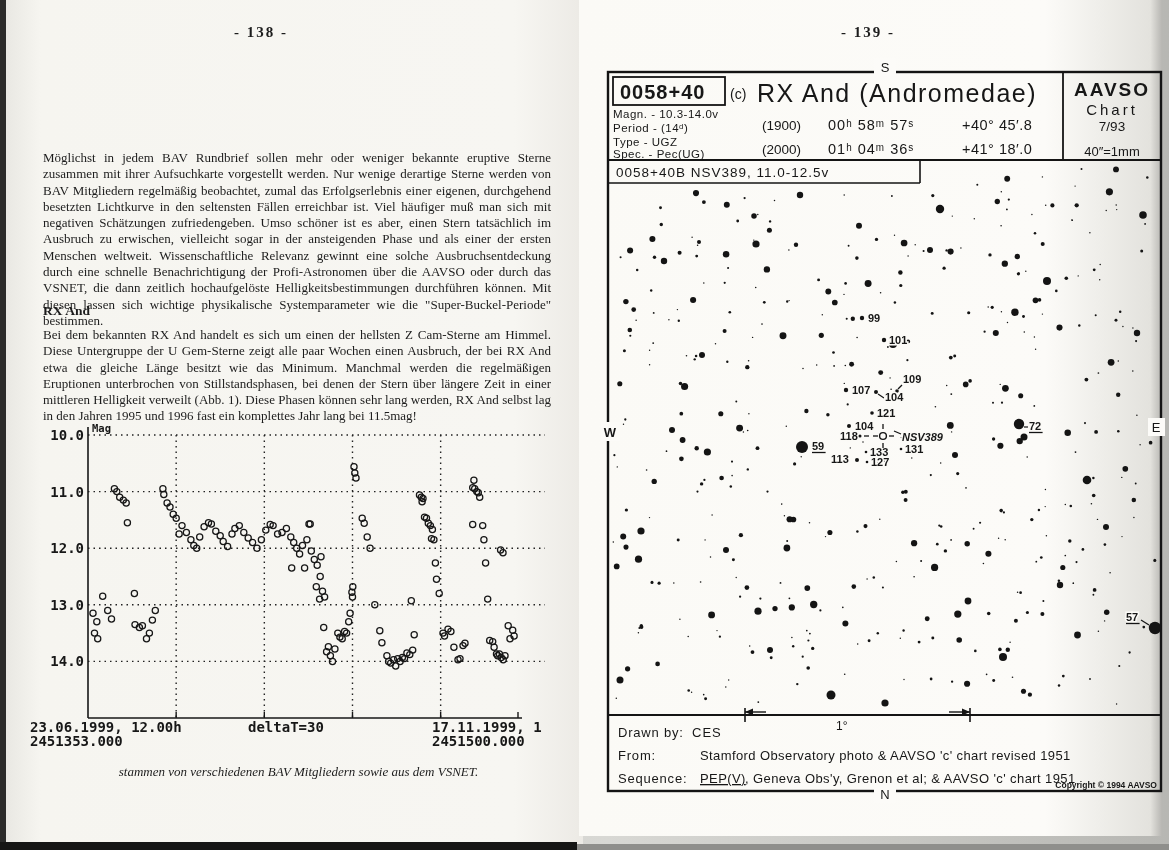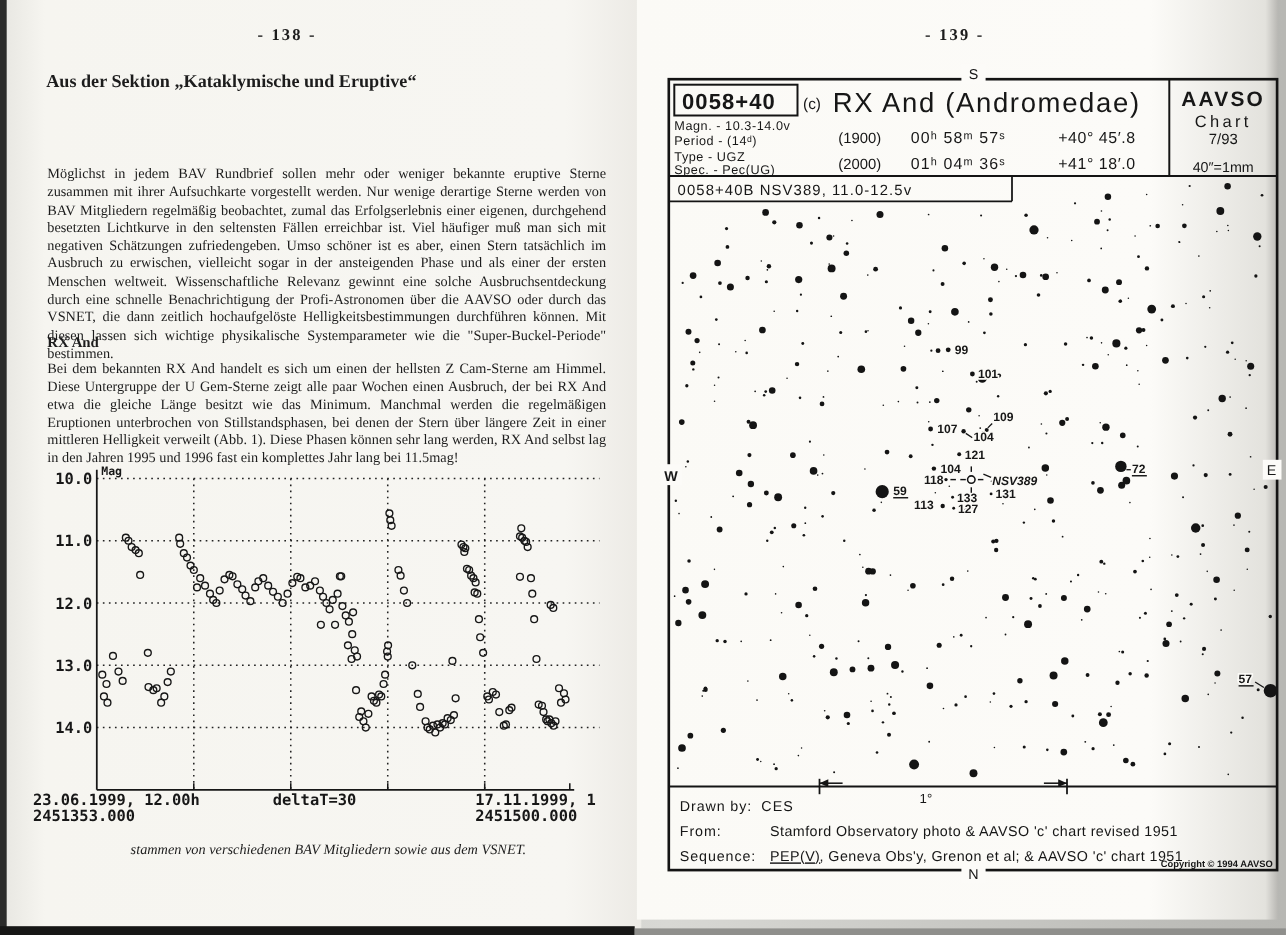--- a/index.html
+++ b/index.html
@@ -30,21 +30,20 @@
              paint-order:stroke;stroke:#fbfaf6;stroke-width:3px;}
   svg{position:absolute;overflow:visible;}
 </style>
 </head>
 <body>
 
 <div id="scan" class="noselect">
 
   <div id="page-left">
     <div class="pageno" style="left:228px;top:24px;">-  138  -</div>
-    <div id="heading">Aus der Sektion „Kataklymische und Eruptive“</div>
     <div class="para" style="top:150px;">Möglichst in jedem BAV Rundbrief sollen mehr oder weniger bekannte eruptive Sterne zusammen mit ihrer Aufsuchkarte vorgestellt werden. Nur wenige derartige Sterne werden von BAV Mitgliedern regelmäßig beobachtet, zumal das Erfolgserlebnis einer eigenen, durchgehend besetzten Lichtkurve in den seltensten Fällen erreichbar ist. Viel häufiger muß man sich mit negativen Schätzungen zufriedengeben. Umso schöner ist es aber, einen Stern tatsächlich im Ausbruch zu erwischen, vielleicht sogar in der ansteigenden Phase und als einer der ersten Menschen weltweit. Wissenschaftliche Relevanz gewinnt eine solche Ausbruchsentdeckung durch eine schnelle Benachrichtigung der Profi-Astronomen über die AAVSO oder durch das VSNET, die dann zeitlich hochaufgelöste Helligkeitsbestimmungen durchführen können. Mit diesen lassen sich wichtige physikalische Systemparameter wie die "Super-Buckel-Periode" bestimmen.</div>
     <div id="rxand-head">RX And</div>
     <div class="para" style="top:327px;">Bei dem bekannten RX And handelt es sich um einen der hellsten Z Cam-Sterne am Himmel. Diese Untergruppe der U Gem-Sterne zeigt alle paar Wochen einen Ausbruch, der bei RX And etwa die gleiche Länge besitzt wie das Minimum. Manchmal werden die regelmäßigen Eruptionen unterbrochen von Stillstandsphasen, bei denen der Stern über längere Zeit in einer mittleren Helligkeit verweilt (Abb. 1). Diese Phasen können sehr lang werden, RX And selbst lag in den Jahren 1995 und 1996 fast ein komplettes Jahr lang bei 11.5mag!</div>
 
     <svg id="lightcurve" style="left:14px;top:420px;" width="556" height="340" viewBox="20 420 556 340">
       <g id="lc-grid">
           <line x1="88" y1="435" x2="545" y2="435" stroke="#222" stroke-width="1.4" stroke-dasharray="1.5 4"></line>
           <line x1="88" y1="491.6" x2="545" y2="491.6" stroke="#222" stroke-width="1.4" stroke-dasharray="1.5 4"></line>
           <line x1="88" y1="548.2" x2="545" y2="548.2" stroke="#222" stroke-width="1.4" stroke-dasharray="1.5 4"></line>
           <line x1="88" y1="604.8" x2="545" y2="604.8" stroke="#222" stroke-width="1.4" stroke-dasharray="1.5 4"></line>

